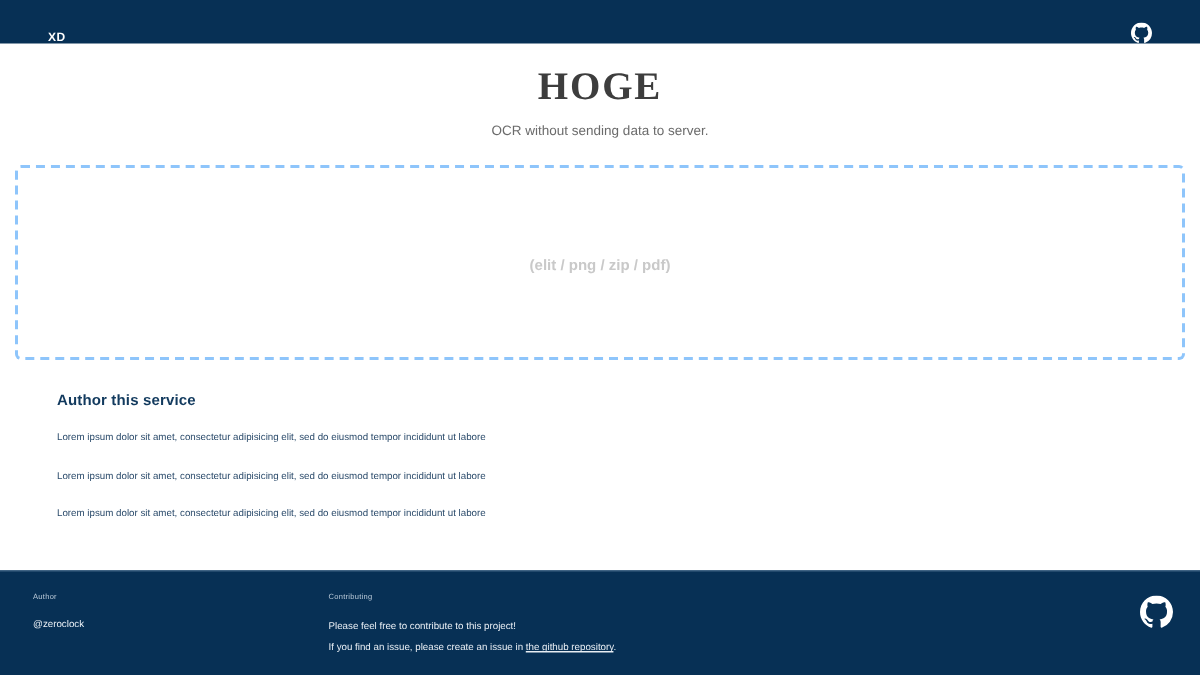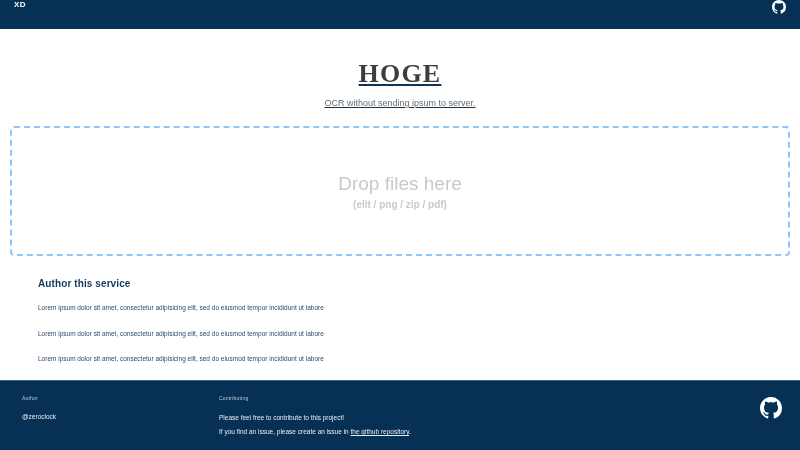--- a/index.html
+++ b/index.html
@@ -16,23 +16,23 @@
     color: #123456;
     display: flex;
     flex-direction: column;
   }
 
   
   .site-header {
     height: 29px;
     background: #073055;
     display: flex;
-    align-items: flex-start;
+    align-items: flex-end;
     justify-content: space-between;
-    padding: 0 14px;
+    padding: 0 32px;
     flex: 0 0 auto;
   }
 
   .brand {
     color: #ffffff;
     font-size: 8px;
     font-weight: bold;
     letter-spacing: 0.4px;
     text-decoration: none;
   }
@@ -46,22 +46,21 @@
 
   
   .main {
     flex: 1 1 auto;
     padding: 0 10px;
     position: relative;
   }
 
   .hero {
     text-align: center;
-    padding-top: 30px;
-    text-decoration: underline;
+    padding-top: 14px;
   }
 
   .hero-title {
     font-family: "Liberation Serif", serif;
     font-size: 26px;
     font-weight: bold;
     color: #3d3d3d;
     letter-spacing: 1.2px;
   }
 
@@ -179,25 +178,24 @@
     <svg class="header-gh" viewBox="0 0 16 16">
       <path d="M8 0C3.58 0 0 3.58 0 8c0 3.54 2.29 6.53 5.47 7.59.4.07.55-.17.55-.38 0-.19-.01-.82-.01-1.49-2.01.37-2.53-.49-2.69-.94-.09-.23-.48-.94-.82-1.13-.28-.15-.68-.52-.01-.53.63-.01 1.08.58 1.23.82.72 1.21 1.87.87 2.33.66.07-.52.28-.87.51-1.07-1.78-.2-3.64-.89-3.64-3.95 0-.87.31-1.59.82-2.15-.08-.2-.36-1.02.08-2.12 0 0 .67-.21 2.2.82.64-.18 1.32-.27 2-.27s1.36.09 2 .27c1.53-1.04 2.2-.82 2.2-.82.44 1.1.16 1.92.08 2.12.51.56.82 1.27.82 2.15 0 3.07-1.87 3.75-3.65 3.95.29.25.54.73.54 1.48 0 1.07-.01 1.93-.01 2.2 0 .21.15.46.55.38A8.01 8.01 0 0 0 16 8c0-4.42-3.58-8-8-8z"></path>
     </svg>
   </a>
 </header>
 
 <main class="main">
 
   <section class="hero">
     <h1 class="hero-title">HOGE</h1>
-    <p class="hero-subtitle">OCR without sending ipsum to server.</p>
+    <p class="hero-subtitle">OCR without sending data to server.</p>
   </section>
 
   <section class="dropzone">
-    <div class="dropzone-title">Drop files here</div>
     <div class="dropzone-formats">(elit / png / zip / pdf)</div>
   </section>
 
   <section class="about">
     <h2 class="about-title">Author this service</h2>
     <p class="about-para">Lorem ipsum dolor sit amet, consectetur adipisicing elit, sed do eiusmod tempor incididunt ut labore</p>
     <p class="about-para">Lorem ipsum dolor sit amet, consectetur adipisicing elit, sed do eiusmod tempor incididunt ut labore</p>
     <p class="about-para">Lorem ipsum dolor sit amet, consectetur adipisicing elit, sed do eiusmod tempor incididunt ut labore</p>
   </section>
 

